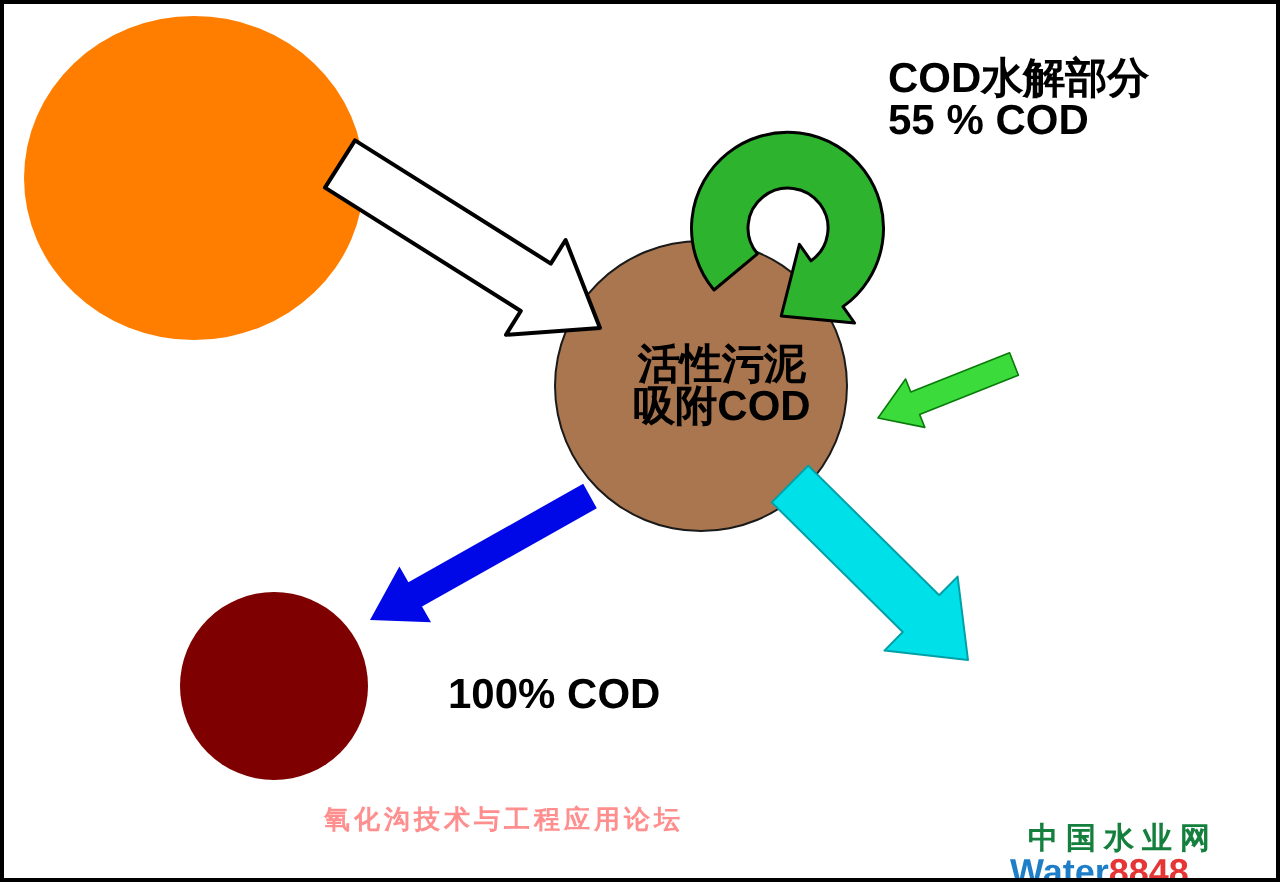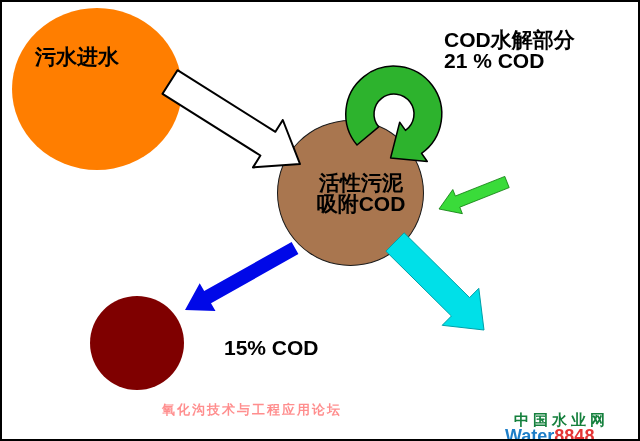--- a/index.html
+++ b/index.html
@@ -40,36 +40,35 @@
     <path d="M 355,143 A 48 48 0 1 1 419.5,151.3 L 425.3,159.5 L 388.6,156 L 397.7,120.2 L 403.5,128.4 A 20 20 0 1 0 376.7,124.9 Z" stroke="#000" stroke-width="1.5" stroke-linejoin="round" fill="#2DB32D"></path>
 
     <polygon points="502.8,174.4 453.4,194.0 450.8,187.5 437,207 460.4,211.7 457.8,205.2 507.2,185.6" stroke="#0a7a0a" stroke-width="0.8" stroke-linejoin="round" fill="#3ADB3A"></polygon>
 
     <polygon points="289.6,239.9 202.2,289.1 197.7,281.3 183,308 213.5,309.1 209.0,301.3 296.4,252.1" stroke-linejoin="round" fill="#0008E8"></polygon>
 
     <polygon points="383.9,249.2 449.4,314.0 440.2,323.3 482,328 476.8,286.3 467.6,295.6 402.1,230.8" stroke="#00a0a8" stroke-width="1" stroke-linejoin="round" fill="#00E0E8"></polygon>
   </svg>
 
   <div class="lbl" style="left:33px;top:44px;">
-    <div>污水进水</div>
   </div>
 
   <div class="lbl centered" style="left:275px;top:170px;width:168px;">
     <div>活性污泥</div>
     <div>吸附COD</div>
   </div>
 
   <div class="lbl" style="left:442px;top:27px;">
     <div>COD水解部分</div>
-    <div>21 % COD</div>
+    <div>55 % COD</div>
   </div>
 
 
   <div class="lbl" style="left:222px;top:335px;">
-    <div>15% COD</div>
+    <div>100% COD</div>
   </div>
 
 
   <div class="wm-forum" style="left: 160px; top: 399px; color: rgb(255, 51, 51);">氧化沟技术与工程应用论坛</div>
 
   <div class="wm-brand" style="left:503px;top:389px;">
     <span style="color: rgb(30, 126, 200);">Water</span><span style="color: rgb(229, 53, 53);">8848</span>
   </div>
 
   <div class="wm-site" style="left: 512px; top: 409px; color: #15803d;">中国水业网</div>

